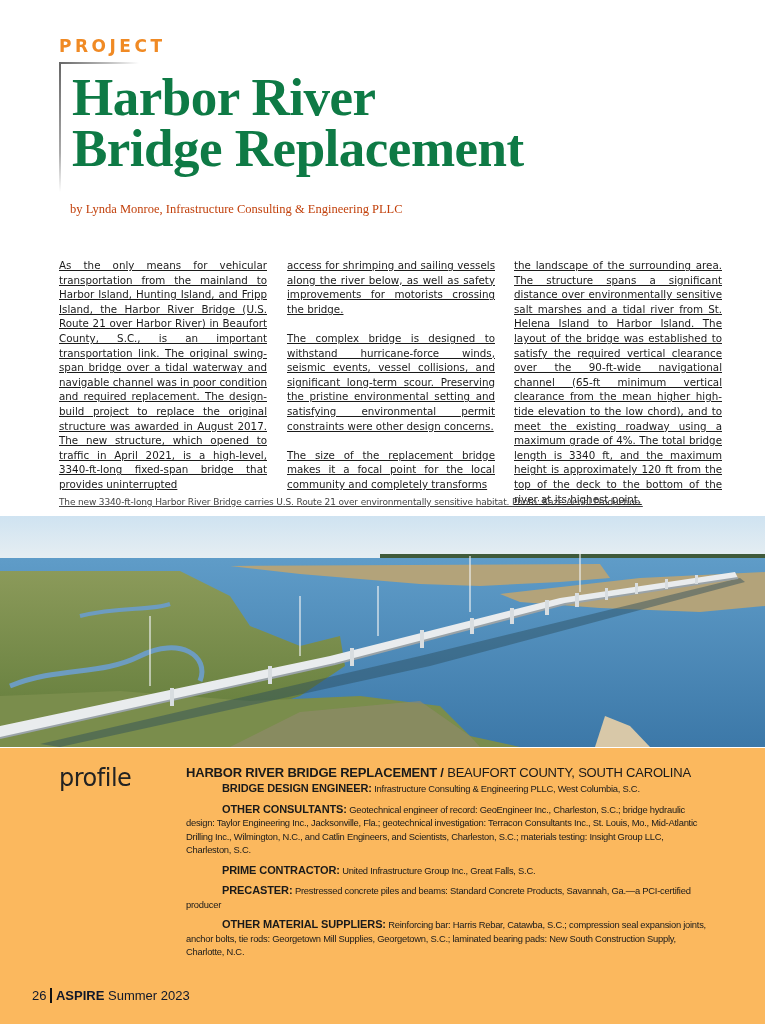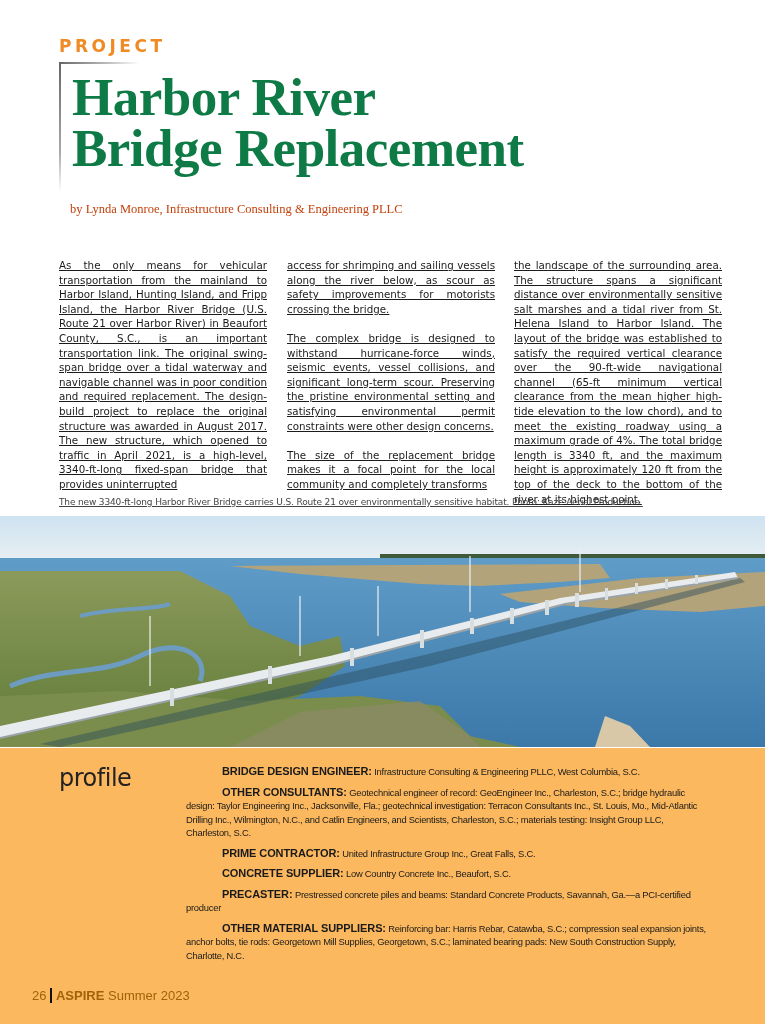--- a/index.html
+++ b/index.html
@@ -17,41 +17,41 @@
     .col3 { left: 514px; }
     .caption { position: absolute; left: 59px; top: 497px; font-family: "DejaVu Sans", sans-serif; font-size: 9px; color: #444; letter-spacing: -0.15px; white-space: nowrap; text-decoration: underline; }
     .photo { position: absolute; left: 0; top: 516px; width: 765px; height: 231px; display: block; }
     .profile { position: absolute; left: 0; top: 748px; width: 765px; height: 276px; background: #fbb85e; }
     .profile-label { position: absolute; left: 59px; top: 764px; font-family: "DejaVu Sans", sans-serif; font-size: 24px; color: #222; font-weight: normal; letter-spacing: -0.5px; }
     .profile-body { position: absolute; left: 186px; top: 765px; width: 520px; font-family: "Liberation Sans", sans-serif; color: #1a1a1a; }
     .profile-head { font-size: 13px; font-weight: bold; margin-bottom: 2px; letter-spacing: -0.2px; }
     .profile-head .loc { font-weight: normal; }
     .credit { font-size: 9.4px; line-height: 13.5px; margin: 0 0 7px 0; letter-spacing: -0.25px; }
     .credit .lbl { font-weight: bold; font-size: 11px; letter-spacing: -0.1px; padding-left: 36px; }
-    .footer { position: absolute; left: 32px; top: 988px; font-family: "Liberation Sans", sans-serif; font-size: 13px; color: #a16207; }
+    .footer { position: absolute; left: 32px; top: 988px; font-family: "Liberation Sans", sans-serif; font-size: 13px; color: #0f172a; }
     .footer .sep { display: inline-block; width: 1.5px; height: 15px; background: #111; vertical-align: -3px; margin: 0 4px; }
     .footer b { font-weight: bold; }
   </style>
 </head>
 <body>
 
 <div class="kicker">PROJECT</div>
 <div class="title-rule-top"></div>
 <div class="title-rule-left"></div>
 <h1 class="title">
   <span>Harbor River</span>
   <span>Bridge Replacement</span>
 </h1>
 <div class="byline">by Lynda Monroe, Infrastructure Consulting &amp; Engineering PLLC</div>
 
 <div class="col col1">
   <p>As the only means for vehicular transportation from the mainland to Harbor Island, Hunting Island, and Fripp Island, the Harbor River Bridge (U.S. Route 21 over Harbor River) in Beaufort County, S.C., is an important transportation link. The original swing-span bridge over a tidal waterway and navigable channel was in poor condition and required replacement. The design-build project to replace the original structure was awarded in August 2017. The new structure, which opened to traffic in April 2021, is a high-level, 3340-ft-long fixed-span bridge that provides uninterrupted</p>
 </div>
 <div class="col col2">
-  <p>access for shrimping and sailing vessels along the river below, as scour as safety improvements for motorists crossing the bridge.</p>
+  <p>access for shrimping and sailing vessels along the river below, as well as safety improvements for motorists crossing the bridge.</p>
   <p>The complex bridge is designed to withstand hurricane-force winds, seismic events, vessel collisions, and significant long-term scour. Preserving the pristine environmental setting and satisfying environmental permit constraints were other design concerns.</p>
   <p>The size of the replacement bridge makes it a focal point for the local community and completely transforms</p>
 </div>
 <div class="col col3">
   <p>the landscape of the surrounding area. The structure spans a significant distance over environmentally sensitive salt marshes and a tidal river from St. Helena Island to Harbor Island. The layout of the bridge was established to satisfy the required vertical clearance over the 90-ft-wide navigational channel (65-ft minimum vertical clearance from the mean higher high-tide elevation to the low chord), and to meet the existing roadway using a maximum grade of 4%. The total bridge length is 3340 ft, and the maximum height is approximately 120 ft from the top of the deck to the bottom of the river at its highest point.</p>
 </div>
 
 <div class="caption">The new 3340-ft-long Harbor River Bridge carries U.S. Route 21 over environmentally sensitive habitat. Photo: Kaze Aerial Production.</div>
 
 <svg class="photo" viewBox="0 0 765 231" preserveAspectRatio="none">
@@ -102,23 +102,26 @@
     <line x1="300" y1="140" x2="300" y2="80"></line>
     <line x1="378" y1="120" x2="378" y2="70"></line>
     <line x1="470" y1="96" x2="470" y2="40"></line>
     <line x1="580" y1="76" x2="580" y2="34"></line>
   </g>
 </svg>
 
 <div class="profile"></div>
 <div class="profile-label">profile</div>
 <div class="profile-body">
+  <div class="profile-head">
+    <span>HARBOR RIVER BRIDGE REPLACEMENT /</span>
+    <span class="loc">BEAUFORT COUNTY, SOUTH CAROLINA</span>
+  </div>
   <p class="credit"><span class="lbl">BRIDGE DESIGN ENGINEER:</span> <span>Infrastructure Consulting &amp; Engineering PLLC, West Columbia, S.C.</span></p>
   <p class="credit"><span class="lbl">OTHER CONSULTANTS:</span> <span>Geotechnical engineer of record: GeoEngineer Inc., Charleston, S.C.; bridge hydraulic design: Taylor Engineering Inc., Jacksonville, Fla.; geotechnical investigation: Terracon Consultants Inc., St. Louis, Mo., Mid-Atlantic Drilling Inc., Wilmington, N.C., and Catlin Engineers, and Scientists, Charleston, S.C.; materials testing: Insight Group LLC, Charleston, S.C.</span></p>
   <p class="credit"><span class="lbl">PRIME CONTRACTOR:</span> <span>United Infrastructure Group Inc., Great Falls, S.C.</span></p>
-  <p class="credit"><span class="lbl">CONCRETE SUPPLIER:</span> <span>Low Country Concrete Inc., Beaufort, S.C.</span></p>
   <p class="credit"><span class="lbl">PRECASTER:</span> <span>Prestressed concrete piles and beams: Standard Concrete Products, Savannah, Ga.—a PCI-certified producer</span></p>
   <p class="credit"><span class="lbl">OTHER MATERIAL SUPPLIERS:</span> <span>Reinforcing bar: Harris Rebar, Catawba, S.C.;  compression seal expansion joints, anchor bolts, tie rods: Georgetown Mill Supplies, Georgetown, S.C.; laminated bearing pads: New South Construction Supply, Charlotte, N.C.</span></p>
 </div>
 
 <div class="footer">
   <span>26</span><span class="sep"></span><b>ASPIRE</b> <span>Summer 2023</span>
 </div>
 
 </body></html>

